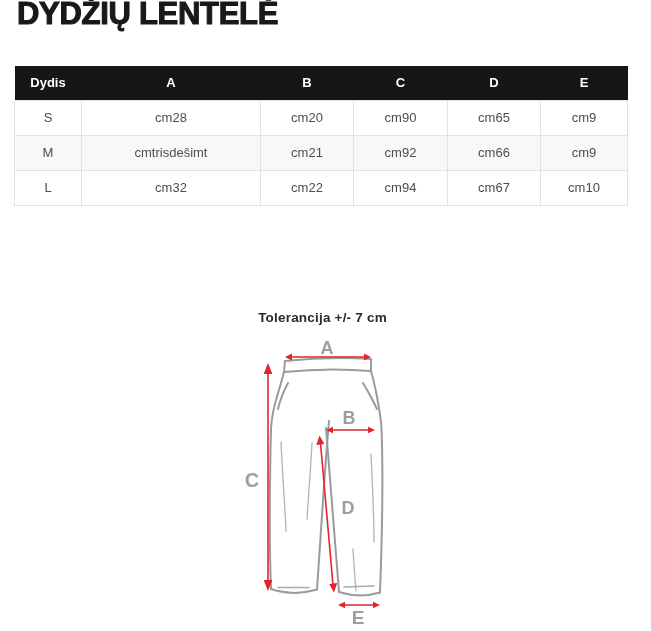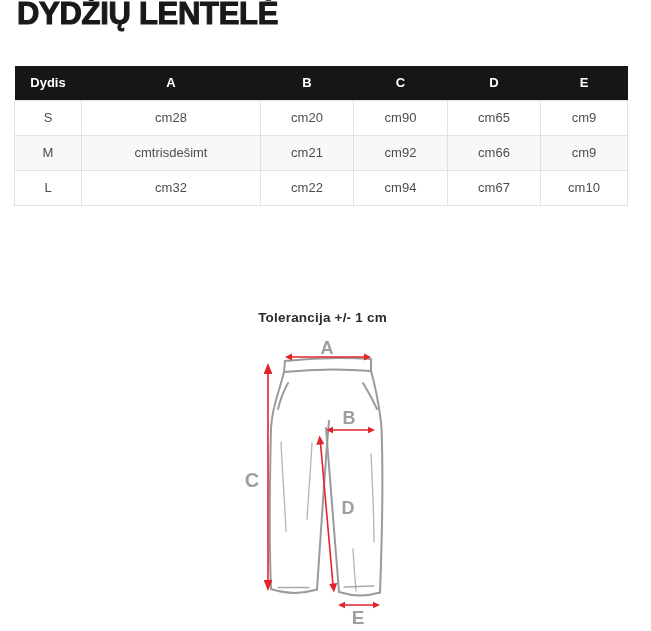--- a/index.html
+++ b/index.html
@@ -133,21 +133,21 @@
       <td>L</td>
       <td>cm32</td>
       <td>cm22</td>
       <td>cm94</td>
       <td>cm67</td>
       <td>cm10</td>
     </tr>
   </tbody>
 </table>
 
-<div class="tolerance-note">Tolerancija +/- 1 cm</div>
+<div class="tolerance-note">Tolerancija +/- 7 cm</div>
 
 <svg class="pants" viewBox="230 330 240 301" xmlns="http://www.w3.org/2000/svg">
 
   <g>
     <path class="outline" d="M285,361 Q328,356.5 371,359"></path>
     <path class="outline" d="M284,372 Q328,367.5 371,371"></path>
     <path class="outline" d="M285,361 L284,372"></path>
     <path class="outline" d="M371,359 L371,371"></path>
     <path class="outline" d="M284,372 C278,396 272,407 271,428 C270,470 269,540 271,589"></path>
     <path class="outline" d="M271,589 Q294,596.5 317,589.5"></path>

